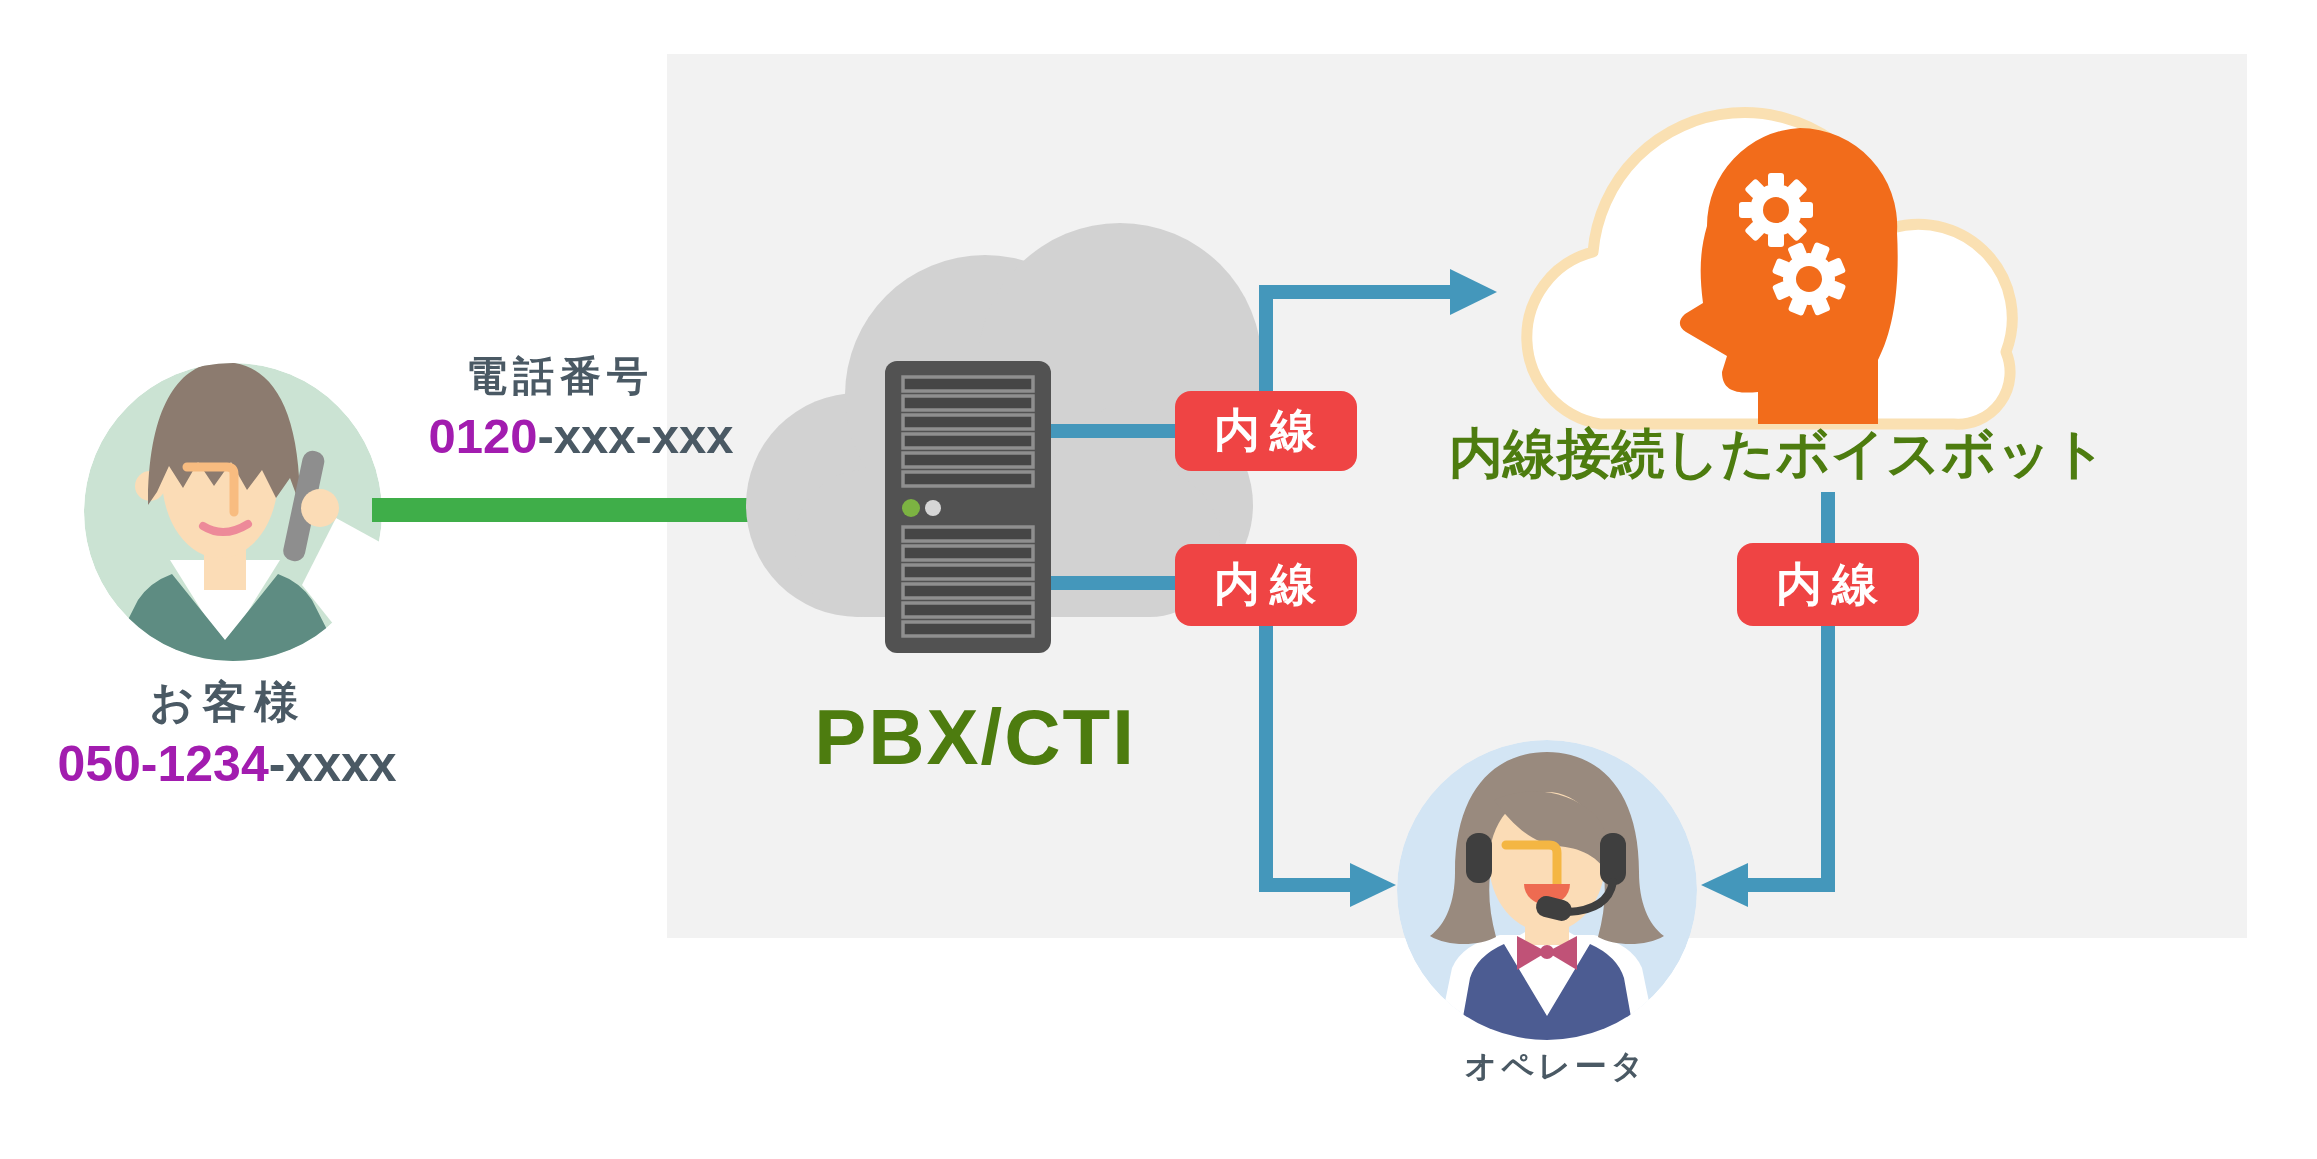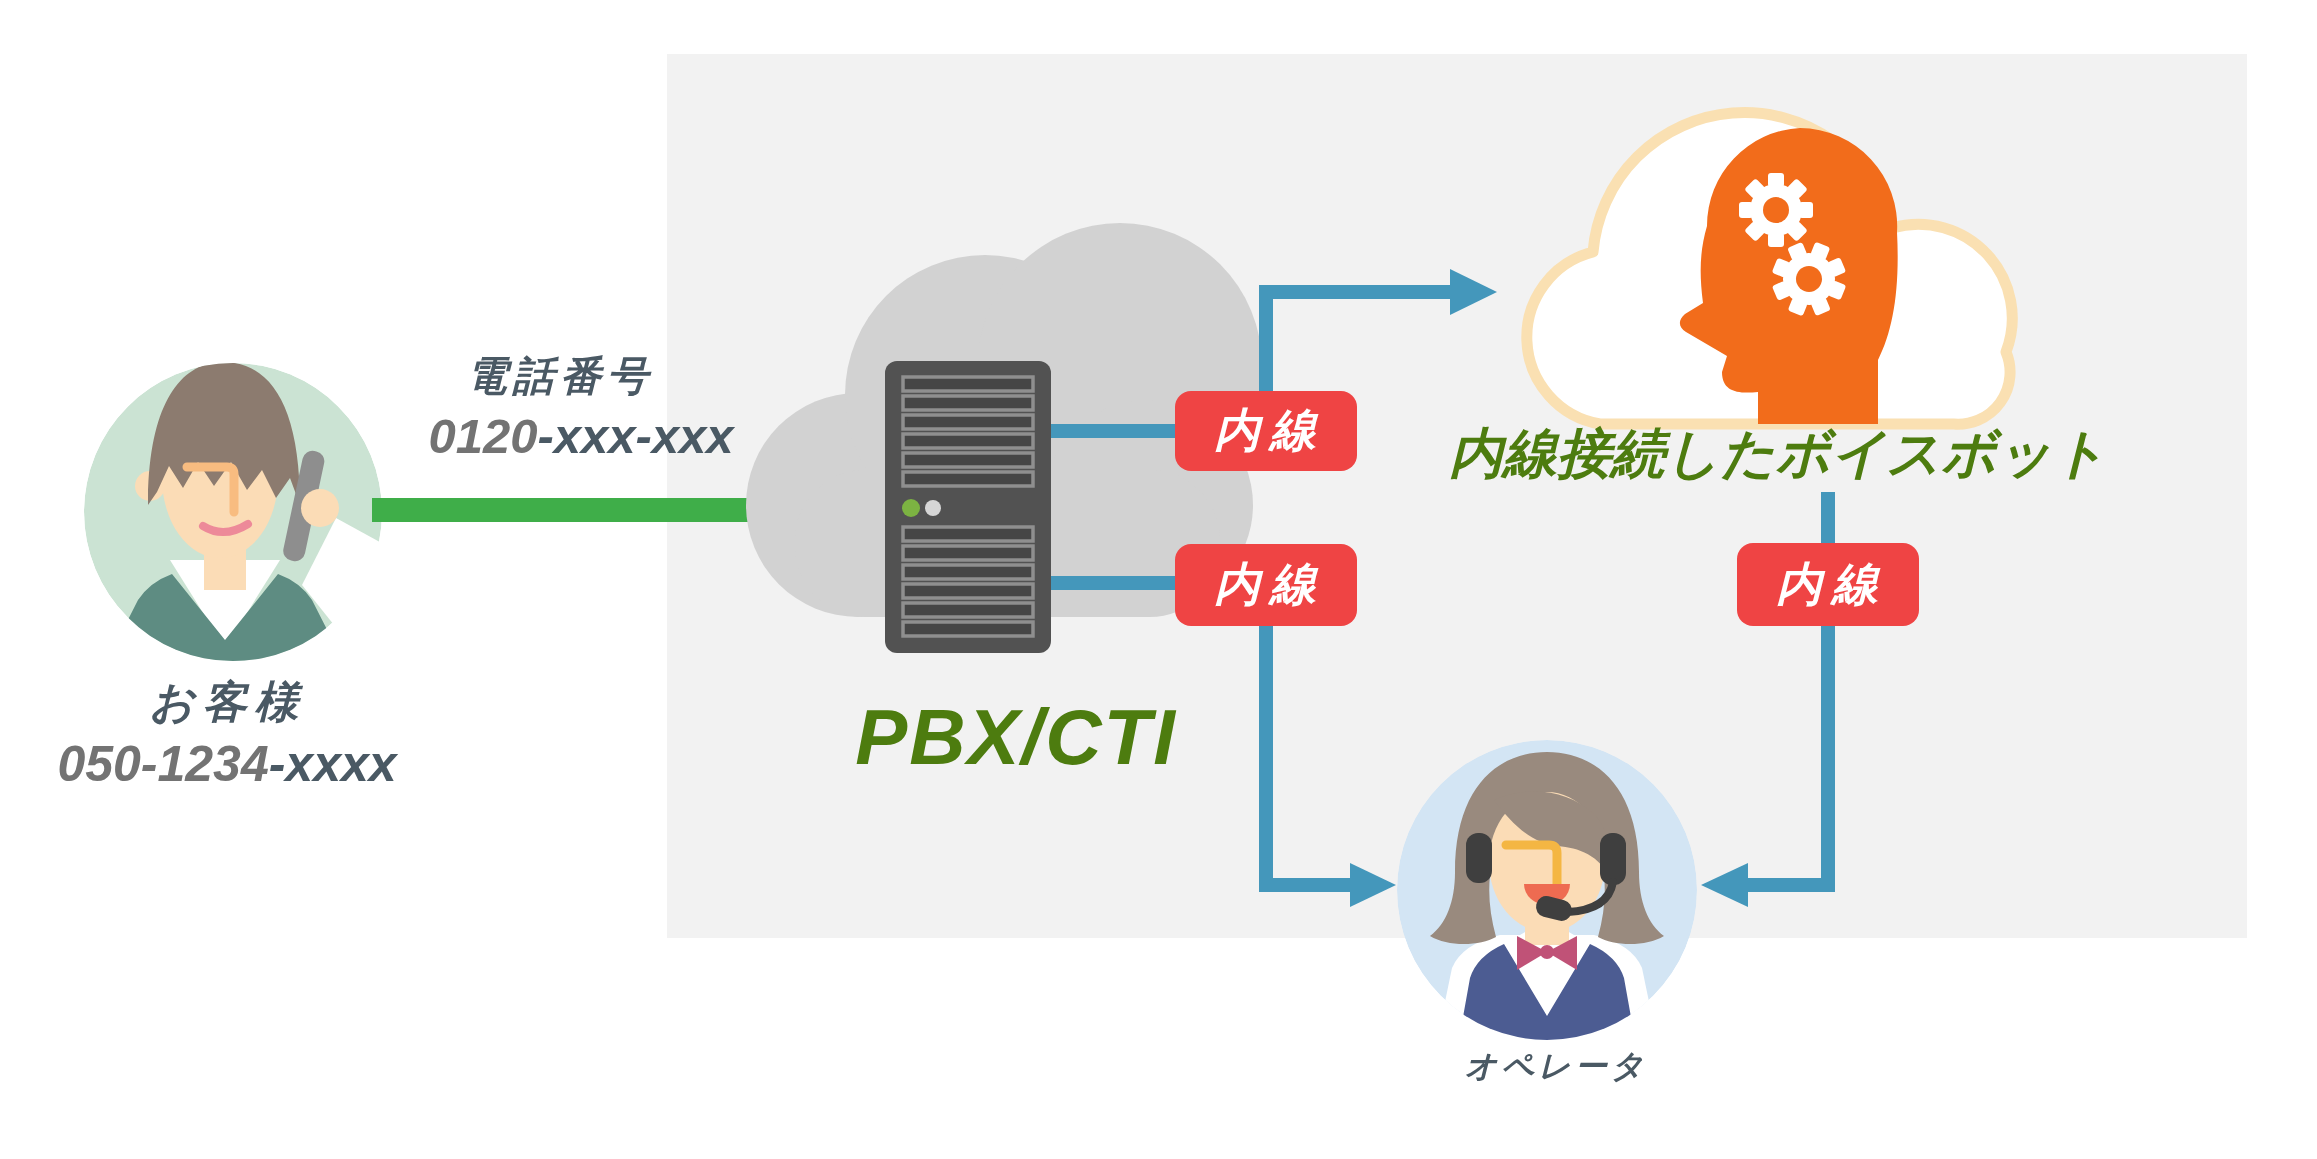--- a/index.html
+++ b/index.html
@@ -1,31 +1,31 @@
 <!DOCTYPE html>
 <html><head>
 <meta charset="utf-8">
 <style>
   html,body{margin:0;padding:0;background:#ffffff;}
   #stage{position:relative;width:2317px;height:1159px;background:#ffffff;overflow:hidden;
-         font-family:"Liberation Sans","DejaVu Sans",sans-serif;font-style:italic;}
+         font-family:"Liberation Sans","DejaVu Sans",sans-serif;}
   .panel{position:absolute;left:667px;top:54px;width:1580px;height:884px;background:#f2f2f2;}
   #art{position:absolute;left:0;top:0;z-index:1;}
   .txt{position:absolute;z-index:2;font-weight:bold;color:#4a5964;white-space:nowrap;
        transform:translateX(-50%);line-height:1;}
-  .accent{color:#737373;}
+  .accent{color:#a21caf;}
   .blue{color:#4d7c0f;}
   .ext-box{position:absolute;z-index:2;background:#ef4444;border-radius:16px;color:#ffffff;
            font-weight:bold;font-size:46px;letter-spacing:10px;display:flex;align-items:center;
            justify-content:center;padding-left:8px;box-sizing:border-box;}
   .phone-label{left:560px;top:356px;font-size:41px;letter-spacing:6px;}
   .phone-number{left:581px;top:412px;font-size:49px;}
   .cust-name{left:228px;top:680px;font-size:44px;letter-spacing:8px;}
   .cust-number{left:227px;top:739px;font-size:50px;}
-  .pbx-label{left:975px;top:698px;font-size:78px;letter-spacing:2px;margin-left:41px;}
+  .pbx-label{left:975px;top:698px;font-size:78px;letter-spacing:2px;}
   .voicebot-label{left:1778px;top:426px;font-size:54px;}
   .operator-label{left:1556px;top:1050px;font-size:32px;letter-spacing:4px;}
 </style>
 </head>
 <body>
 
 <div id="stage">
 
   <div class="panel"></div>
 

